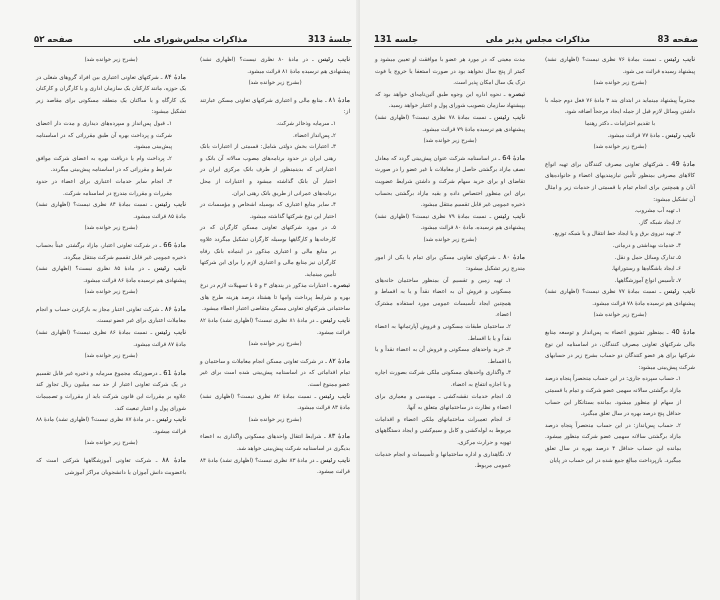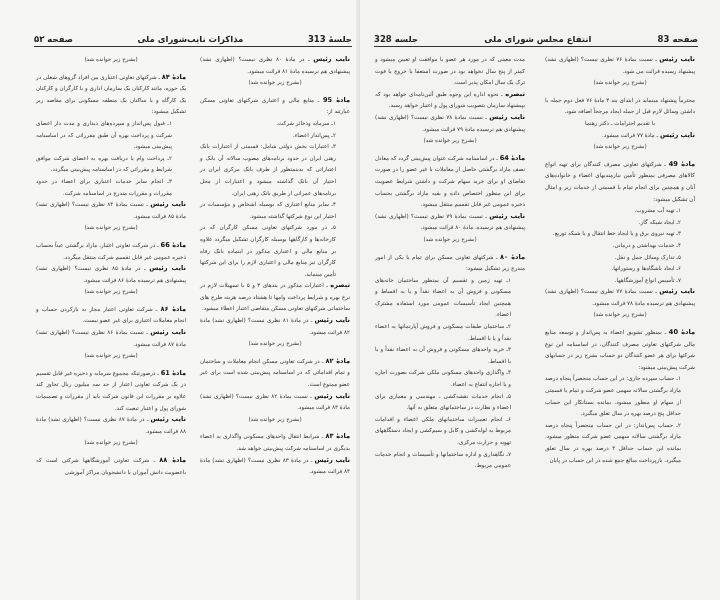--- a/index.html
+++ b/index.html
@@ -34,39 +34,39 @@
     position:absolute; top:54px; width:150px;
     direction:rtl; text-align:justify;
     font-size:5.6px; line-height:11.6px;
     color:#333;
   }
   .col p { margin:0; }
   .c1 { left:200px; }   
   .c2 { left:36px; }    
   .c3 { left:545px; }   
   .c4 { left:375px; }   
-  .b { font-weight:bold; font-size:6.6px; color:#111; }
+  .b { font-weight:normal; font-size:6.6px; color:#111; }
   .center { text-align:center; display:block; }
   .indent { padding-right:14px; }
   .gap { height:6px; }
 </style>
 </head>
 <body>
 
 <div class="page left">
   <div class="header">
     <span>جلسهٔ 313</span>
-    <span>مذاکرات نایب‌شورای ملی</span>
+    <span>مذاکرات مجلس‌شورای ملی</span>
     <span>صفحه ۵۳</span>
   </div>
   <div class="col c1" id="lp-cr">
       <p><span class="b">نایب رئیس</span><span> ـ در مادهٔ ۸۰ نظری نیست؟ (اظهاری نشد) پیشنهادی هم نرسیده مادهٔ ۸۱ قرائت میشود.</span></p>
       <p class="center"><span>(بشرح زیر خوانده شد)</span></p>
       <div class="gap"></div>
-      <p><span class="b">مادهٔ 95</span><span> ـ منابع مالی و اعتباری شرکتهای تعاونی مسکن عبارتند از:</span></p>
+      <p><span class="b">مادهٔ ۸۱</span><span> ـ منابع مالی و اعتباری شرکتهای تعاونی مسکن عبارتند از:</span></p>
       <p class="indent"><span>۱ـ سرمایه وذخائر شرکت.</span></p>
       <p class="indent"><span>۲ـ پس‌انداز اعضاء.</span></p>
       <p class="indent"><span>۳ـ اعتبارات بخش دولتی شامل: قسمتی از اعتبارات بانک رهنی ایران در حدود برنامه‌های مصوب سالانه آن بانک و اعتباراتی که بدینمنظور از طرف بانک مرکزی ایران در اختیار آن بانک گذاشته میشود و اعتبارات از محل برنامه‌های عمرانی از طریق بانک رهنی ایران.</span></p>
       <p class="indent"><span>۴ـ سایر منابع اعتباری که بوسیله اشخاص و مؤسسات در اختیار این نوع شرکتها گذاشته میشود.</span></p>
       <p class="indent"><span>۵ـ در مورد شرکتهای تعاونی مسکن کارگران که در کارخانه‌ها و کارگاهها بوسیله کارگران تشکیل میگردد علاوه بر منابع مالی و اعتباری مذکور در اینماده بانک رفاه کارگران نیز منابع مالی و اعتباری لازم را برای این شرکتها تأمین مینماید.</span></p>
       <p><span class="b">تبصره</span><span> ـ اعتبارات مذکور در بندهای ۳ و ۵ با تسهیلات لازم در نرخ بهره و شرایط پرداخت وامها تا هشتاد درصد هزینه طرح های ساختمانی شرکتهای تعاونی مسکن متقاضی اعتبار اعطاء میشود.</span></p>
       <p><span class="b">نایب رئیس</span><span> ـ در مادهٔ ۸۱ نظری نیست؟ (اظهاری نشد) مادهٔ ۸۲ قرائت میشود.</span></p>
       <p class="center"><span>(بشرح زیر خوانده شد)</span></p>
       <div class="gap"></div>
       <p><span class="b">مادهٔ ۸۲</span><span> ـ در شرکت تعاونی مسکن انجام معاملات و ساختمان و تمام اقداماتی که در اساسنامه پیش‌بینی شده است برای غیر عضو ممنوع است.</span></p>
@@ -100,22 +100,22 @@
       <div class="gap"></div>
       <p><span class="b">مادهٔ ۸۸</span><span> ـ شرکت تعاونی آموزشگاهها شرکتی است که باعضویت دانش آموزان یا دانشجویان مراکز آموزشی</span></p>
     </div>
 </div>
 
 <div class="gutter"></div>
 
 <div class="page right">
   <div class="header">
     <span>صفحه 83</span>
-    <span>انتفاع مجلس شورای ملی</span>
-    <span>جلسه 328</span>
+    <span>مذاکرات مجلس پذیر ملی</span>
+    <span>جلسه 131</span>
   </div>
 </div>
 <div class="col c3" id="rp-cr">
     <p><span class="b">نایب رئیس</span><span> ـ نسبت بمادهٔ ۷۶ نظری نیست؟ (اظهاری نشد) پیشنهاد رسیده قرائت می شود.</span></p>
     <p class="center"><span>(بشرح زیر خوانده شد)</span></p>
     <div class="gap"></div>
     <p><span>محترماً پیشنهاد مینماید در ابتدای بند ۳ مادهٔ ۷۶ فعل دوم جمله با داشتن وسائل لازم قبل از جمله ایجاد مرجحاً اضافه شود.</span></p>
     <p class="center"><span>با تقدیم احترامات ـ دکتر رهنما</span></p>
     <p><span class="b">نایب رئیس</span><span> ـ مادهٔ ۷۷ قرائت میشود.</span></p>
     <p class="center"><span>(بشرح زیر خوانده شد)</span></p>

